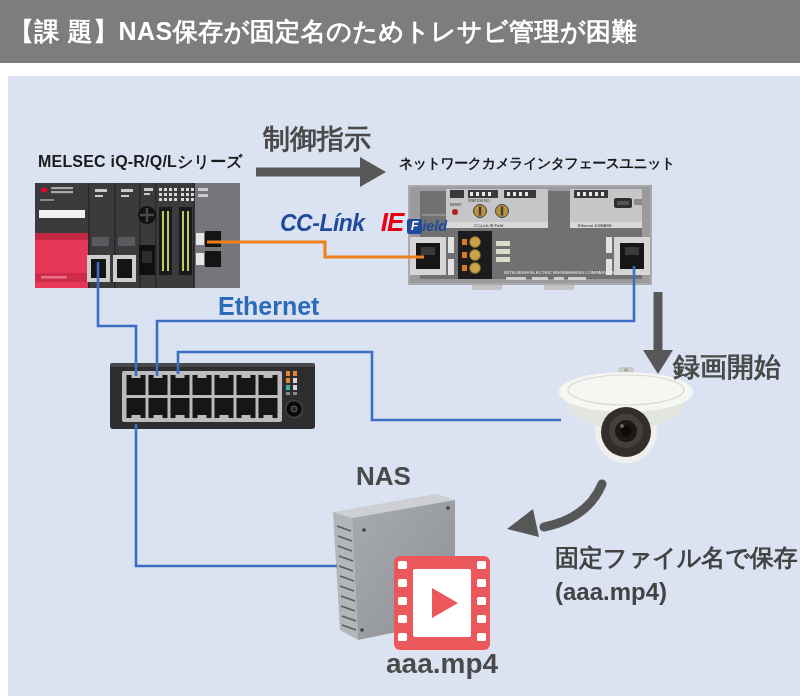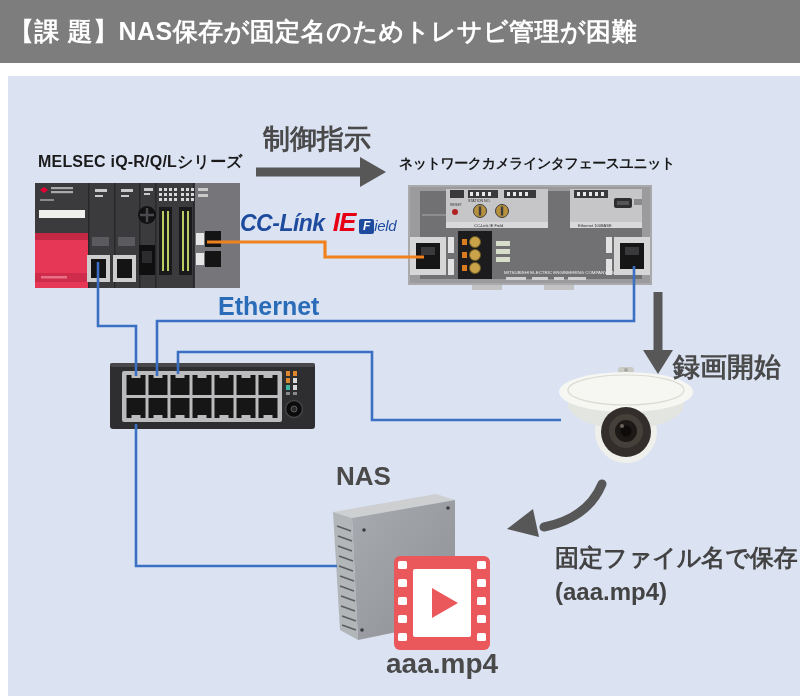--- a/index.html
+++ b/index.html
@@ -17,32 +17,32 @@
   .panel{
     position:absolute;left:8px;top:76px;width:792px;height:620px;background:#dbe3f3;
   }
   .abs{position:absolute;}
   .lbl{position:absolute;font-weight:bold;white-space:nowrap;}
   .lbl-plc{left:38px;top:152px;font-size:16px;color:#1a1a1a;letter-spacing:0.2px;}
   .lbl-unit{left:399px;top:155px;font-size:14px;color:#1a1a1a;letter-spacing:-0.5px;}
   .lbl-control{left:263px;top:121px;font-size:27px;color:#4a4a4a;}
   .lbl-record{left:673px;top:317px;font-size:27px;color:#4a4a4a;margin-top:32px;}
   .lbl-ethernet{left:218px;top:292px;font-size:25px;color:#2a6cb8;}
-  .lbl-nas{left:336px;top:461px;font-size:26px;color:#4a4a4a;}
+  .lbl-nas{left:356px;top:461px;font-size:26px;color:#4a4a4a;}
   .lbl-file{left:386px;top:648px;font-size:28px;color:#4a4a4a;}
   .lbl-save{left:555px;top:541px;font-size:24px;color:#434343;line-height:1.42;}
   .cclink{left:240px;top:207px;font-style:italic;display:flex;align-items:baseline;}
-  .cc-main{font-size:23px;font-weight:bold;color:#1e4b9e;letter-spacing:-0.5px;}
-  .cc-ie{font-size:26px;font-weight:900;color:#e60012;margin-left:8px;letter-spacing:-1px;}
+  .cc-main{font-size:23px;font-weight:bold;color:#1e4b9e;letter-spacing:-0.5px;padding-left:40px;}
+  .cc-ie{font-size:26px;font-weight:900;color:#e60012;margin-left:16px;letter-spacing:-1px;}
   .cc-fbox{
     display:inline-block;background:#1e4b9e;color:#fff;font-size:12px;font-weight:bold;
     width:15px;height:15px;line-height:15px;text-align:center;border-radius:2px;
     margin-left:4px;transform:translateY(-1px);font-style:italic;
   }
-  .cc-ield{font-size:15px;font-weight:normal;color:#1e4b9e;letter-spacing:-0.3px;}
+  .cc-ield{font-size:15px;font-weight:bold;color:#1e4b9e;letter-spacing:-0.3px;}
   svg text{font-family:"Liberation Sans","DejaVu Sans",sans-serif;}
 </style>
 </head>
 <body>
 
 <div class="banner">
   <div class="banner-title">【課 題】NAS保存が固定名のためトレサビ管理が困難</div>
 </div>
 
 <div class="panel"></div>

